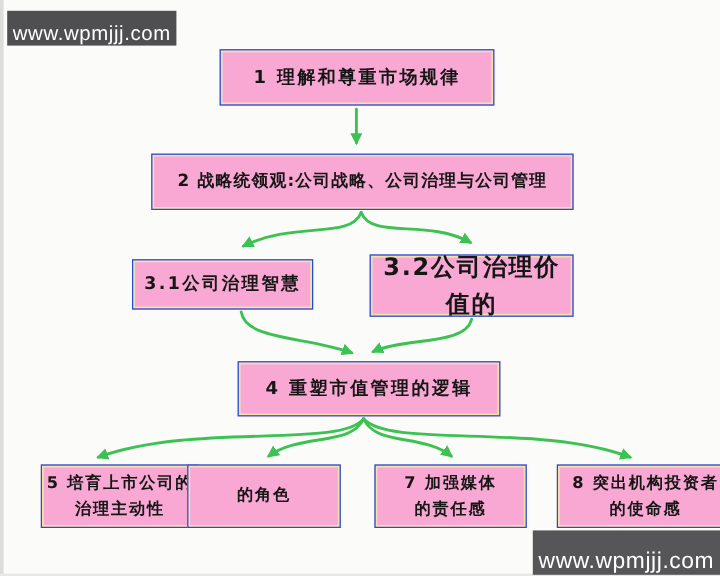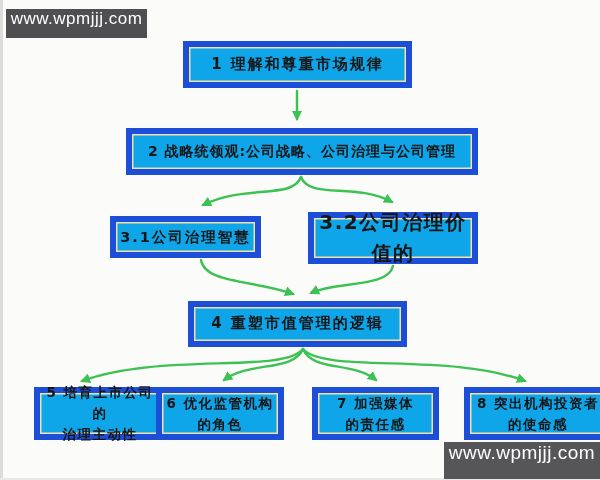--- a/index.html
+++ b/index.html
@@ -20,46 +20,46 @@
   .edge-bottom{
     position:absolute;left:0;bottom:0;width:600px;height:2px;
     background:#e8e8e6;
   }
   .arrows{
     position:absolute;left:0;top:0;width:600px;height:480px;
     pointer-events:none;
   }
   .node{
     position:absolute;
-    background:#0ea5e9;
-    border:6px solid #1d4ed8;
+    background:#f9a8d4;
+    border:1px solid #1d4ed8;
     box-shadow: inset 0 0 0 1.5px #f1e2a9;
     display:flex;flex-direction:column;
     align-items:center;justify-content:center;
     color:#161616;
     font-weight:bold;
     text-align:center;
     line-height:1.55;
     box-sizing:border-box;
   }
   .n1{left:183px;top:41px;width:229px;height:47px;font-size:15px;letter-spacing:2px;}
   .n2{left:126px;top:128px;width:352px;height:47px;font-size:14px;letter-spacing:1px;}
   .n31{left:110px;top:216px;width:151px;height:42px;font-size:14.5px;letter-spacing:2px;}
   .n32{left:308px;top:212px;width:170px;height:52px;font-size:20px;letter-spacing:1.5px;}
-  .n4{left:188px;top:301px;width:219px;height:46px;font-size:15px;letter-spacing:2px;text-align:right;}
+  .n4{left:198px;top:301px;width:219px;height:46px;font-size:15px;letter-spacing:2px;text-align:right;}
   .n5{left:5px;top:387px;width:132px;height:53px;font-size:13.5px;letter-spacing:1.5px;margin-left:29px;}
   .n6{left:156px;top:387px;width:128px;height:53px;font-size:13.5px;letter-spacing:1.5px;}
   .n7{left:312px;top:387px;width:127px;height:53px;font-size:13.5px;letter-spacing:1.5px;}
   .n8{left:464px;top:387px;width:148px;height:53px;font-size:13.5px;letter-spacing:1.5px;}
   .wm{
     position:absolute;
     background:#4f4f51;
     color:#ffffff;
     font-family:"Liberation Sans",sans-serif;
-    display:flex;align-items:flex-start;justify-content:center;
+    display:flex;align-items:flex-end;justify-content:center;
     letter-spacing:0.5px;
   }
   .wm-tl{left:6px;top:9px;width:141px;height:29px;font-size:17px;}
   .wm-br{right:0px;bottom:1px;width:156px;height:37px;font-size:19px;background:#565658;}
 </style>
 </head>
 <body>
 
 <div class="stage">
 
@@ -104,21 +104,20 @@
   <div class="node n4">
     <span>4 重塑市值管理的逻辑</span>
   </div>
 
   <div class="node n5">
     <span>5 培育上市公司的</span>
     <span>治理主动性</span>
   </div>
 
   <div class="node n6">
-    <span>6 优化监管机构</span>
     <span>的角色</span>
   </div>
 
   <div class="node n7">
     <span>7 加强媒体</span>
     <span>的责任感</span>
   </div>
 
   <div class="node n8">
     <span>8 突出机构投资者</span>

